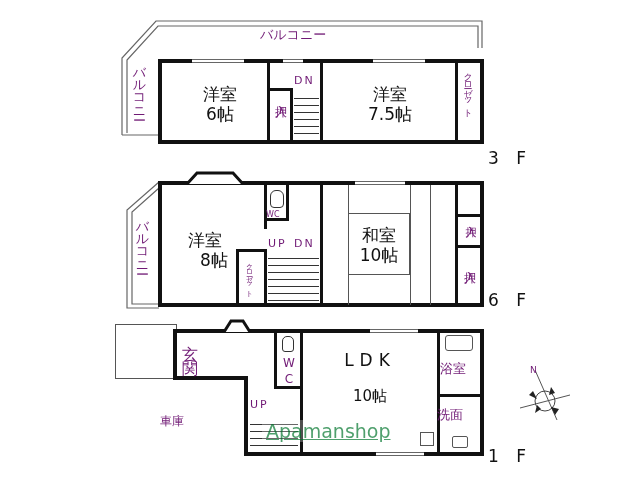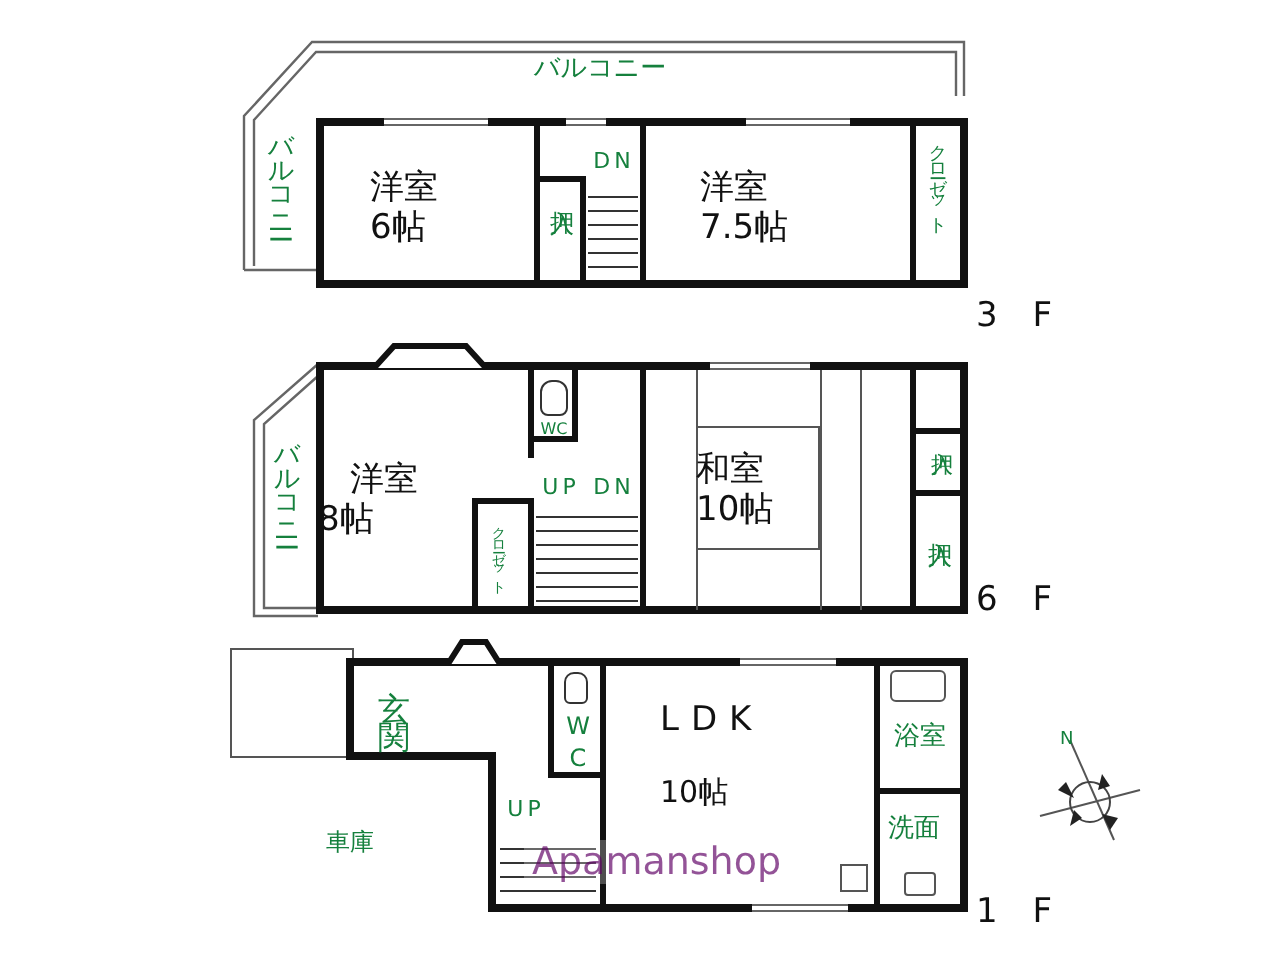--- a/index.html
+++ b/index.html
@@ -1,26 +1,26 @@
 <!DOCTYPE html>
 <html><head>
 <meta charset="utf-8">
 <style>
   html,body{margin:0;padding:0;background:#fff;}
   body{width:640px;height:480px;position:relative;overflow:hidden;font-family:"DejaVu Sans",sans-serif;color:#111;}
   .abs{position:absolute;}
   .wall{position:absolute;background:#111;}
   .thin{position:absolute;border:1px solid #555;box-sizing:border-box;}
-  .lbl{position:absolute;font-size:17px;line-height:20px;color:#111;}
-  .sm{position:absolute;font-size:12px;line-height:14px;text-align:center;color:#15803d;}
+  .lbl{position:absolute;font-size:17px;line-height:20px;text-align:center;color:#111;}
+  .sm{position:absolute;font-size:12px;line-height:14px;color:#701a75;}
   .vt{writing-mode:vertical-rl;text-orientation:upright;letter-spacing:-1px;}
   .win{position:absolute;background:#fff;border-top:1px solid #666;border-bottom:1px solid #666;box-sizing:border-box;}
   .floor{position:absolute;font-size:17px;letter-spacing:6px;}
   .stairs{position:absolute;background:repeating-linear-gradient(to bottom,#fff 0,#fff 6px,#333 6px,#333 7px);}
-  .watermark{position:absolute;font-size:19px;color:#701a75;opacity:.75;background:rgba(255,255,255,.35);padding:0 4px;}
+  .watermark{position:absolute;font-size:19px;color:#15803d;opacity:.75;background:rgba(255,255,255,.35);padding:0 4px;text-decoration:underline;}
 </style>
 </head>
 <body>
 
 <div>
 
   <svg class="abs" style="left:120px;top:18px" width="365" height="120">
     <polyline points="2,117 2,40 36,3 362,3 362,30" fill="none" stroke="#666" stroke-width="1.2"></polyline>
     <polyline points="7,115 7,42 38,8 358,8 358,30" fill="none" stroke="#666" stroke-width="1.2"></polyline>
     <line x1="2" y1="117" x2="38" y2="117" stroke="#666" stroke-width="1.2"></line>
@@ -85,21 +85,21 @@
   <div class="thin" style="left:348px;top:185px;width:1px;height:120px;border-width:0 0 0 1px"></div>
   <div class="thin" style="left:348px;top:213px;width:62px;height:62px"></div>
   <div class="thin" style="left:410px;top:185px;width:1px;height:120px;border-width:0 0 0 1px"></div>
   <div class="thin" style="left:430px;top:185px;width:1px;height:120px;border-width:0 0 0 1px"></div>
   <div class="stairs" style="left:268px;top:252px;width:51px;height:50px"></div>
 
   <div class="abs" style="left:270px;top:190px;width:12px;height:16px;border:1px solid #333;border-radius:6px 6px 4px 4px"></div>
   <div class="sm" style="left:266px;top:208px;width:22px;font-size:8px">WC</div>
 
   <div class="lbl" style="left:175px;top:230px;width:60px">洋室</div>
-  <div class="lbl" style="left:159px;top:250px;width:60px">8帖</div>
+  <div class="lbl" style="left:184px;top:250px;width:60px">8帖</div>
   <div class="sm vt" style="left:242px;top:258px;font-size:7px">クローゼット</div>
   <div class="sm" style="left:268px;top:237px;width:25px;font-size:11px;letter-spacing:2px">UP</div>
   <div class="sm" style="left:294px;top:237px;width:26px;font-size:11px;letter-spacing:2px">DN</div>
   <div class="lbl" style="left:348px;top:225px;width:62px">和室</div>
   <div class="lbl" style="left:348px;top:245px;width:62px">10帖</div>
   <div class="sm vt" style="left:463px;top:218px;font-size:11px">押入</div>
   <div class="sm vt" style="left:463px;top:262px;font-size:12px">押入</div>
   <div class="floor" style="left:488px;top:290px">6 F</div>
 </div>
 

